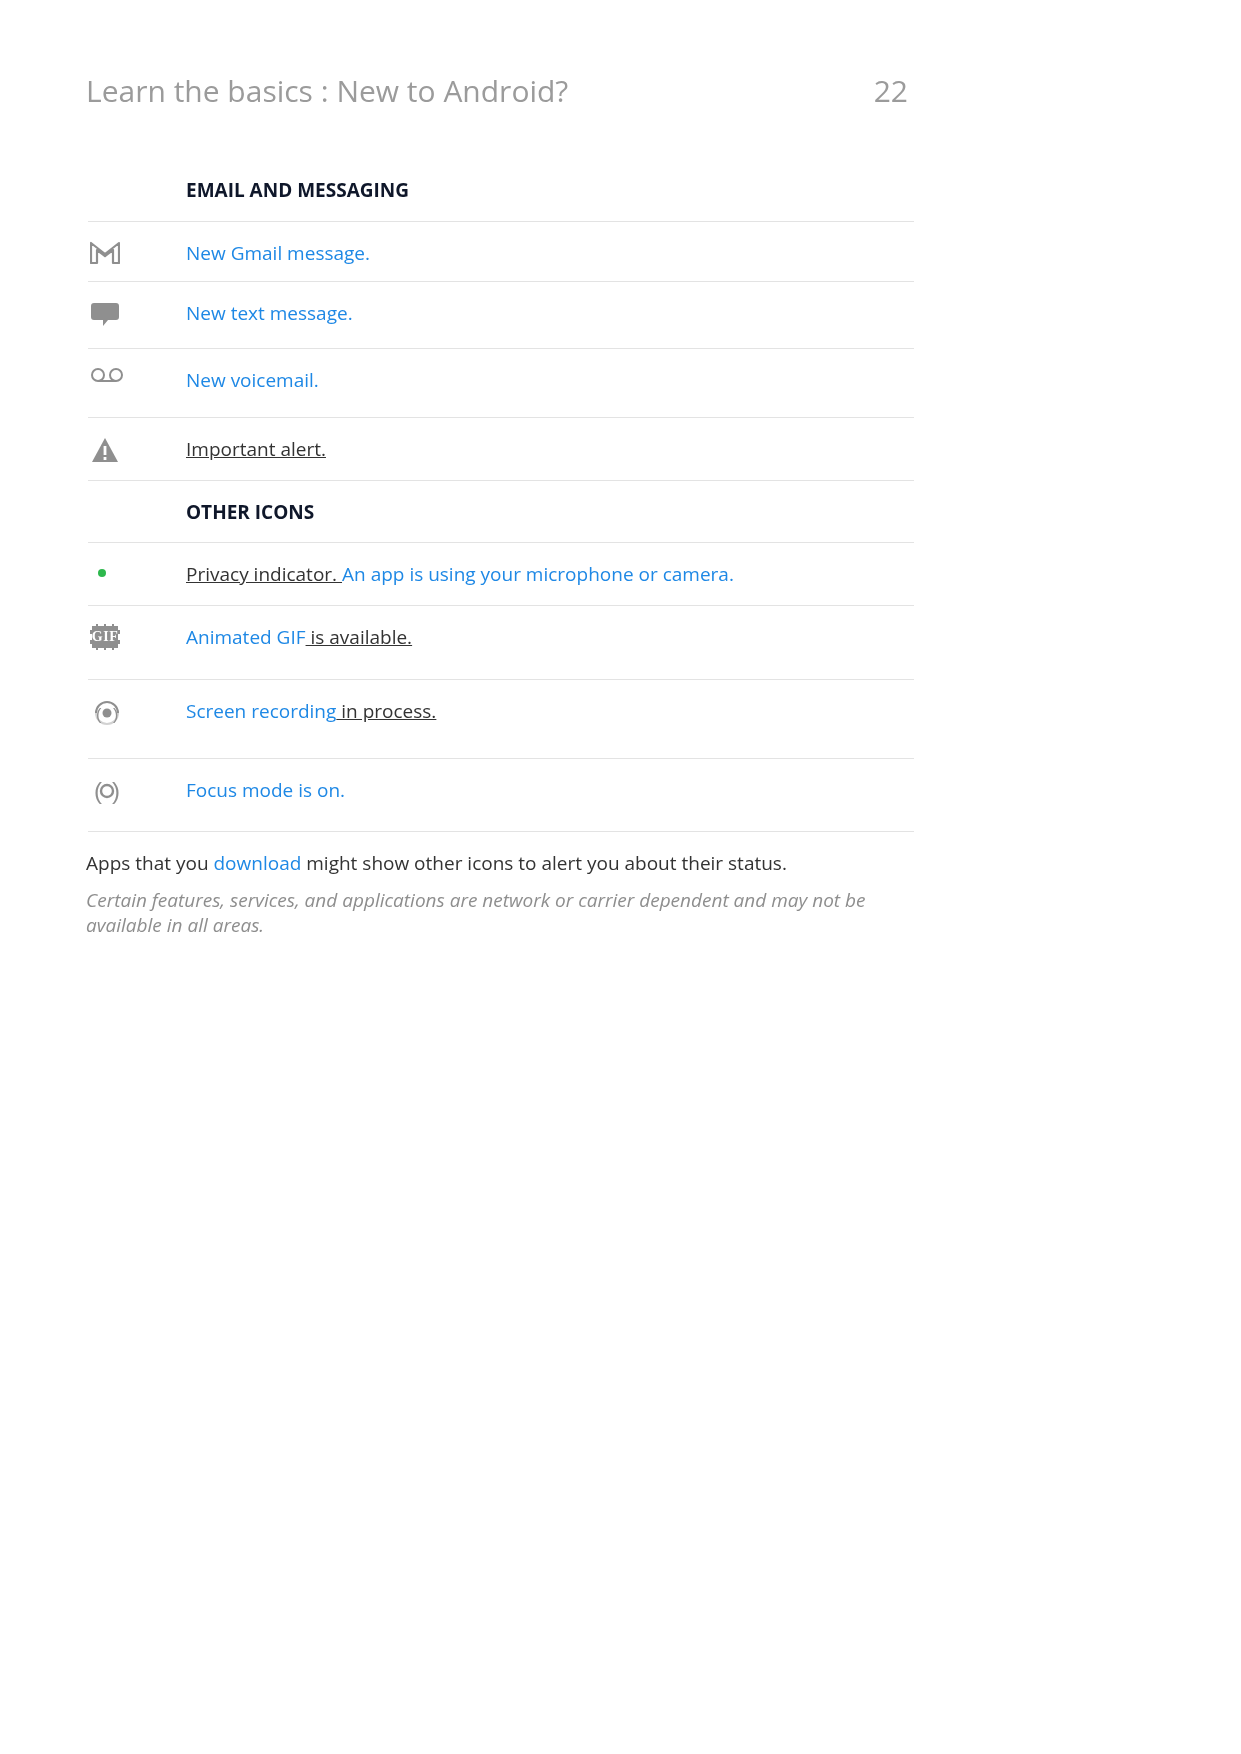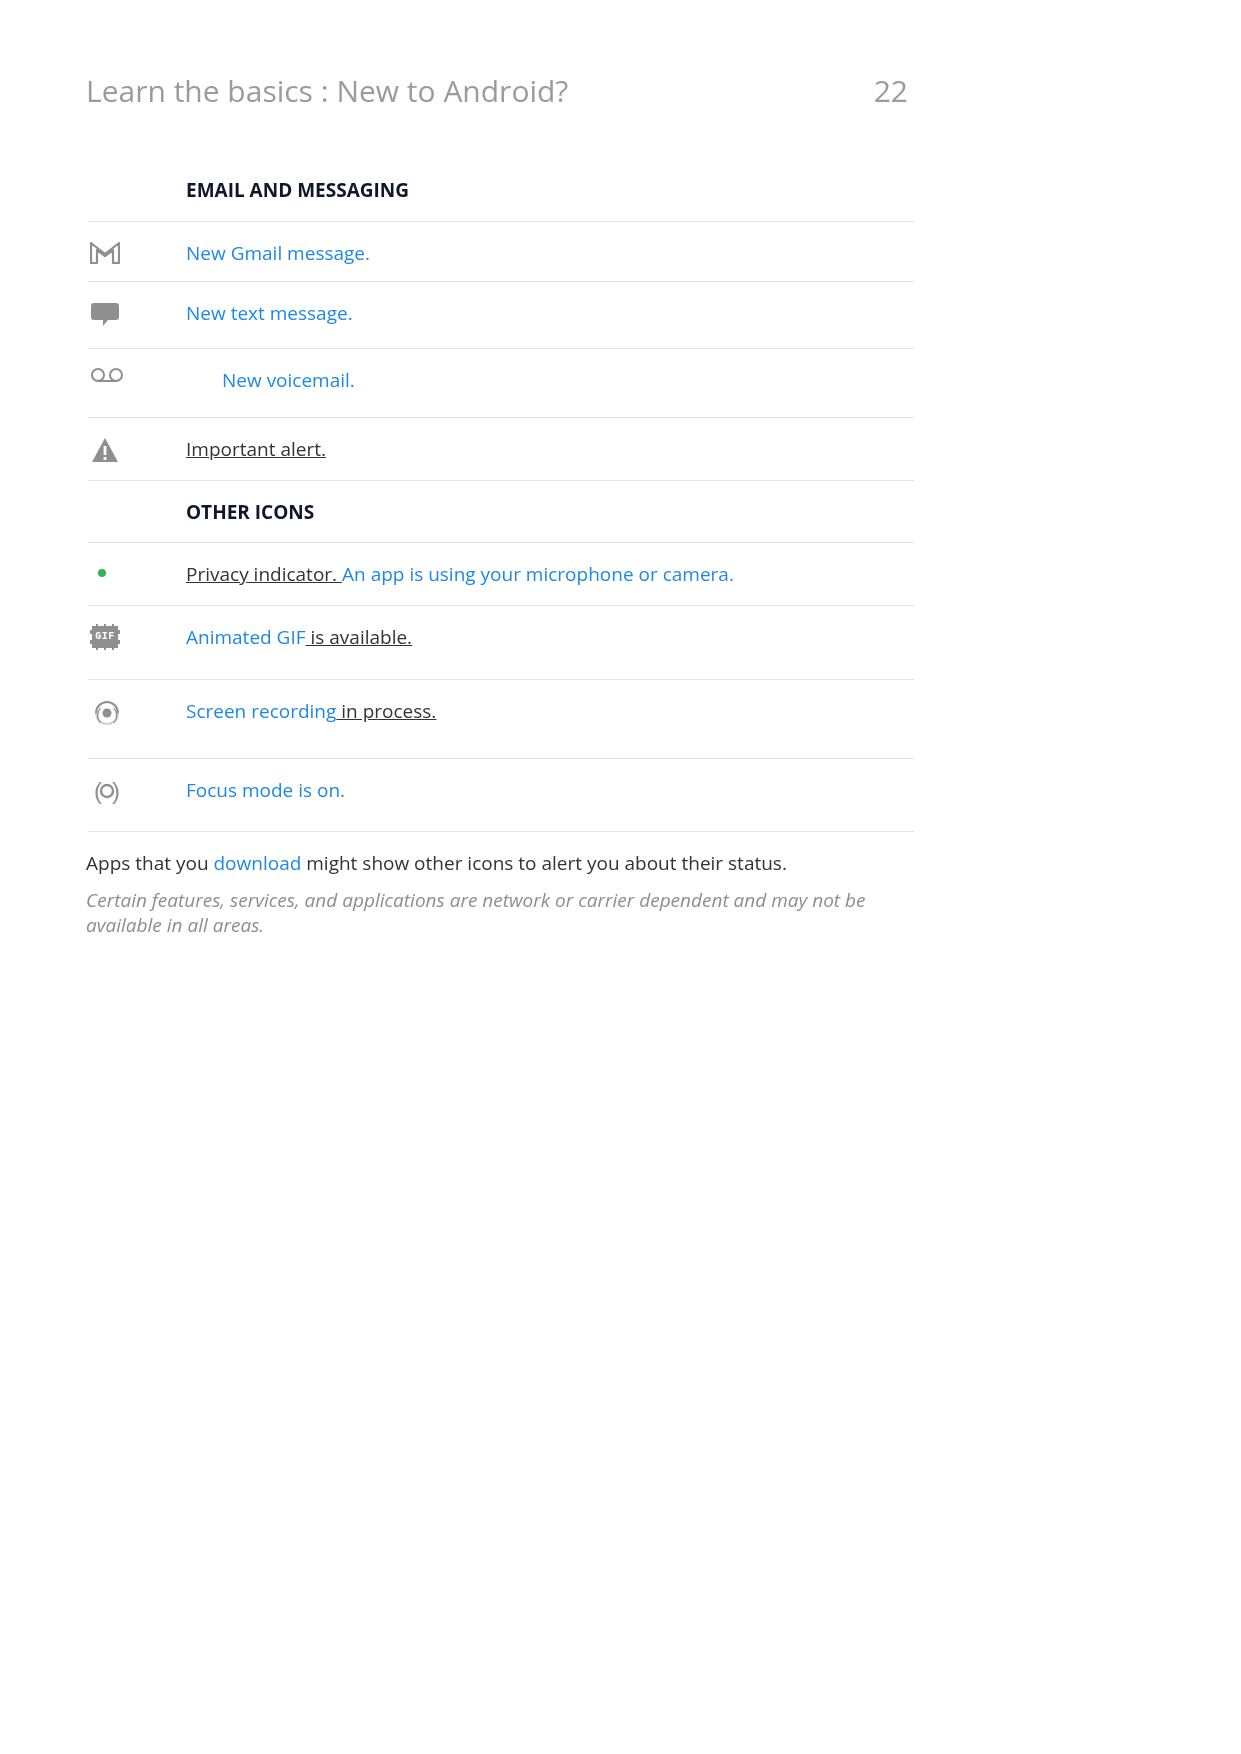--- a/index.html
+++ b/index.html
@@ -85,22 +85,22 @@
     margin-top: 8px;
   }
   svg { display: block; }
   .gif-box {
     width: 30px;
     height: 26px;
     background: #8f8f8f;
     border: 2px dashed #fff;
     box-sizing: border-box;
     color: #fff;
-    font-family: Liberation Mono, monospace;
-    font-size: 10px;
+    font-family: Liberation Serif, serif;
+    font-size: 14px;
     font-weight: bold;
     display: flex;
     align-items: center;
     justify-content: center;
     letter-spacing: 0.5px;
   }
   .privacy-dot {
     width: 8px;
     height: 8px;
     background: #2db84d;
@@ -145,21 +145,21 @@
           <svg width="30" height="28" viewBox="0 0 30 28">
             <path d="M4 3 h22 a3 3 0 0 1 3 3 v11 a3 3 0 0 1 -3 3 h-8 l-5 6 v-6 h-9 a3 3 0 0 1 -3 -3 v-11 a3 3 0 0 1 3 -3 z" fill="#8f8f8f"></path>
           </svg>
         </span>
       </div>
       <div class="text-col">
         <a class="link" href="#">New text message.</a>
       </div>
     </div>
 
-    <div class="row" style="padding-bottom:22px;gap:36px;">
+    <div class="row" style="padding-bottom:22px;">
       <div class="icon-col">
         <span>
           <svg width="34" height="16" viewBox="0 0 34 16">
             <circle cx="8" cy="8" r="6" fill="none" stroke="#8f8f8f" stroke-width="2"></circle>
             <circle cx="26" cy="8" r="6" fill="none" stroke="#8f8f8f" stroke-width="2"></circle>
             <line x1="8" y1="14" x2="26" y2="14" stroke="#8f8f8f" stroke-width="2"></line>
           </svg>
         </span>
       </div>
       <div class="text-col">

